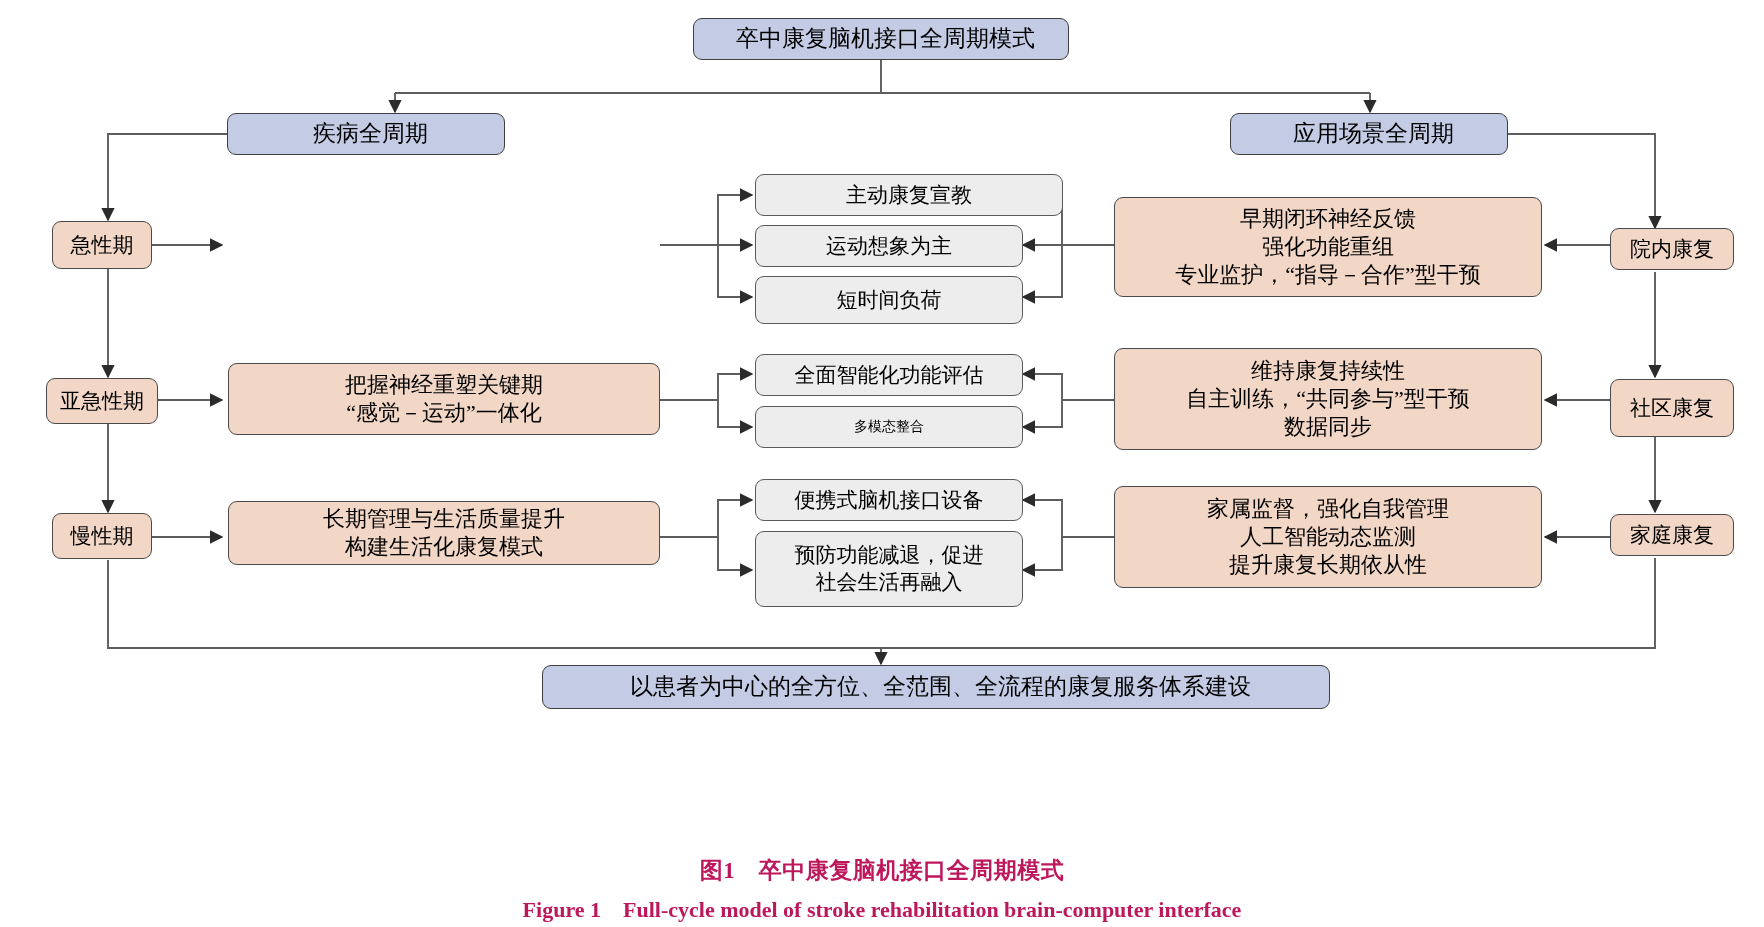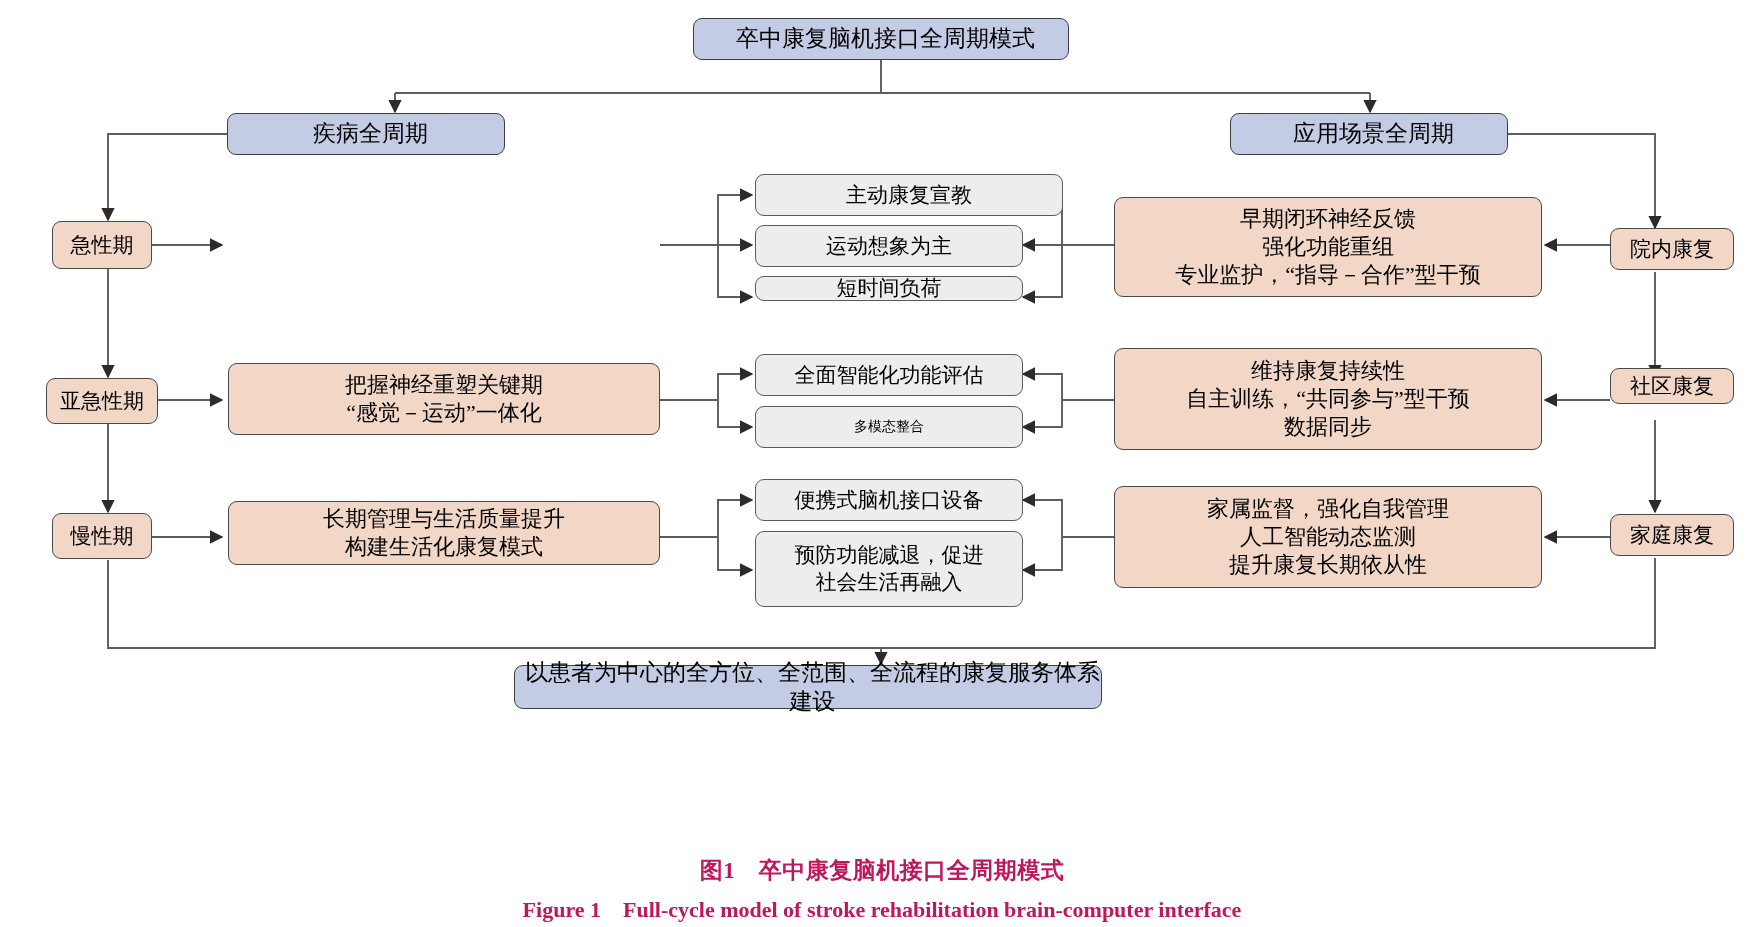--- a/index.html
+++ b/index.html
@@ -125,55 +125,55 @@
 
   <div class="node blue" style="left:227px;top:113px;width:278px;height:42px;font-size:23px;">疾病全周期</div>
 
   <div class="node blue" style="left:1230px;top:113px;width:278px;height:42px;font-size:23px;">应用场景全周期</div>
 
   <div class="node peach" style="left:52px;top:221px;width:100px;height:48px;font-size:21px;">急性期</div>
 
 
   <div class="node grey" style="left:755px;top:174px;width:308px;height:42px;font-size:21px;">主动康复宣教</div>
   <div class="node grey" style="left:755px;top:225px;width:268px;height:42px;font-size:21px;text-align:center;">运动想象为主</div>
-  <div class="node grey" style="left:755px;top:276px;width:268px;height:25px;font-size:21px;">短时间负荷</div>
+  <div class="node grey" style="left:755px;top:276px;width:268px;height:48px;font-size:21px;">短时间负荷</div>
 
   <div class="node peach" style="left:1114px;top:197px;width:428px;height:100px;font-size:22px;">早期闭环神经反馈
 强化功能重组
 专业监护，“指导－合作”型干预</div>
 
   <div class="node peach" style="left:1610px;top:228px;width:124px;height:42px;font-size:21px;">院内康复</div>
 
   <div class="node peach" style="left:46px;top:378px;width:112px;height:46px;font-size:21px;">亚急性期</div>
 
   <div class="node peach" style="left:228px;top:363px;width:432px;height:72px;font-size:22px;">把握神经重塑关键期
 “感觉－运动”一体化</div>
 
   <div class="node grey" style="left:755px;top:354px;width:268px;height:42px;font-size:21px;">全面智能化功能评估</div>
   <div class="node grey" style="left:755px;top:406px;width:268px;height:42px;font-size:14px;">多模态整合</div>
 
   <div class="node peach" style="left:1114px;top:348px;width:428px;height:102px;font-size:22px;">维持康复持续性
 自主训练，“共同参与”型干预
 数据同步</div>
 
-  <div class="node peach" style="left:1610px;top:368px;width:124px;height:36px;font-size:21px;">社区康复</div>
+  <div class="node peach" style="left:1610px;top:379px;width:124px;height:58px;font-size:21px;">社区康复</div>
 
   <div class="node peach" style="left:52px;top:513px;width:100px;height:46px;font-size:21px;">慢性期</div>
 
   <div class="node peach" style="left:228px;top:501px;width:432px;height:64px;font-size:22px;">长期管理与生活质量提升
 构建生活化康复模式</div>
 
   <div class="node grey" style="left:755px;top:479px;width:268px;height:42px;font-size:21px;">便携式脑机接口设备</div>
   <div class="node peach" style="left:1114px;top:486px;width:428px;height:102px;font-size:22px;">家属监督，强化自我管理
 人工智能动态监测
 提升康复长期依从性</div>
 
   <div class="node grey" style="left:755px;top:531px;width:268px;height:76px;font-size:21px;">预防功能减退，促进
 社会生活再融入</div>
 
   <div class="node peach" style="left:1610px;top:514px;width:124px;height:42px;font-size:21px;">家庭康复</div>
 
-  <div class="node blue" style="left:514px;top:665px;width:588px;height:44px;font-size:23px;">以患者为中心的全方位、全范围、全流程的康复服务体系建设</div>
+  <div class="node blue" style="left:542px;top:665px;width:788px;height:44px;font-size:23px;">以患者为中心的全方位、全范围、全流程的康复服务体系建设</div>
 
   <div class="caption" id="cap-cn">图1　卒中康复脑机接口全周期模式</div>
   <div class="caption" id="cap-en">Figure 1　Full-cycle model of stroke rehabilitation brain-computer interface</div>
 
 </div>
 
 </body></html>

